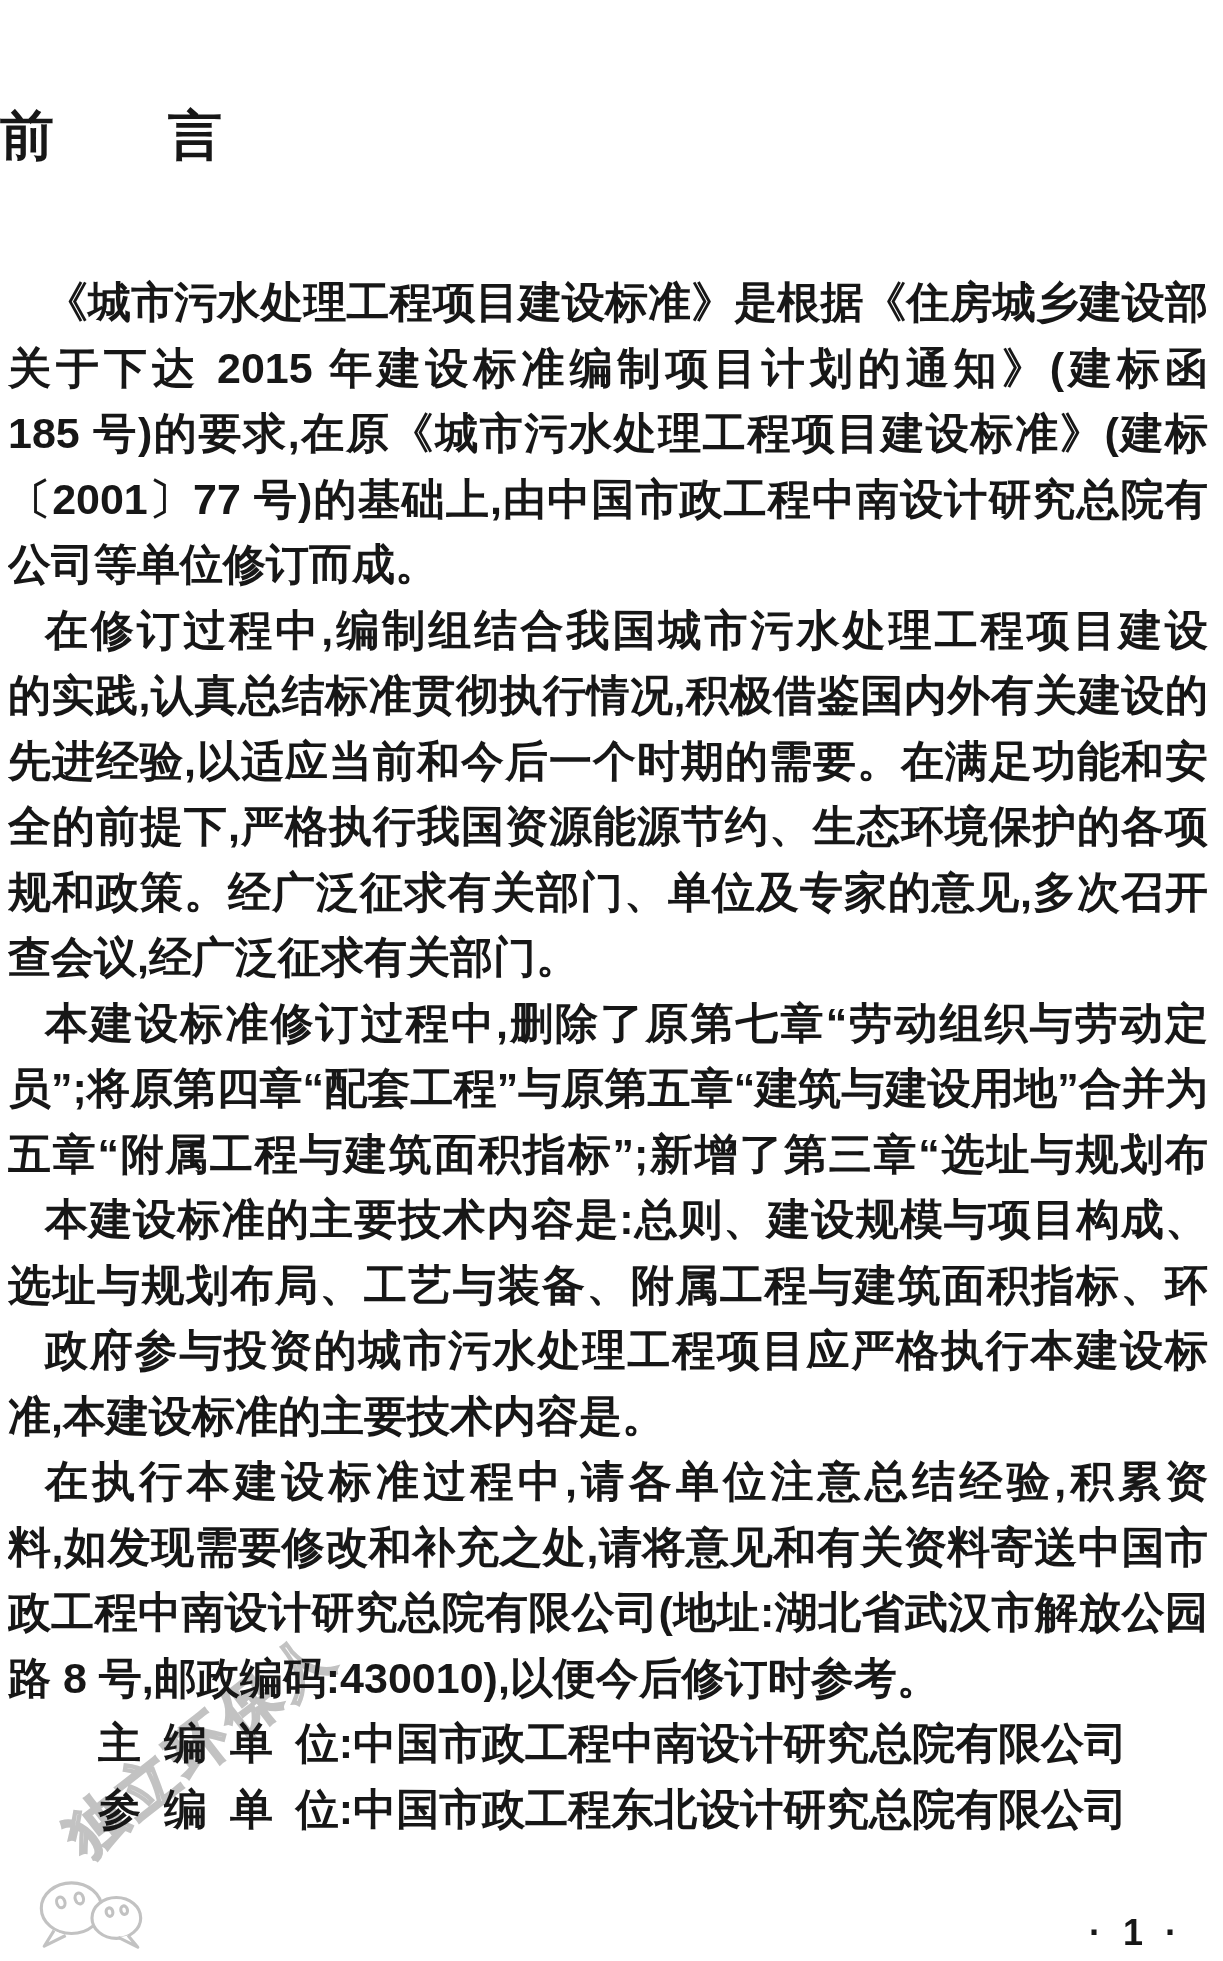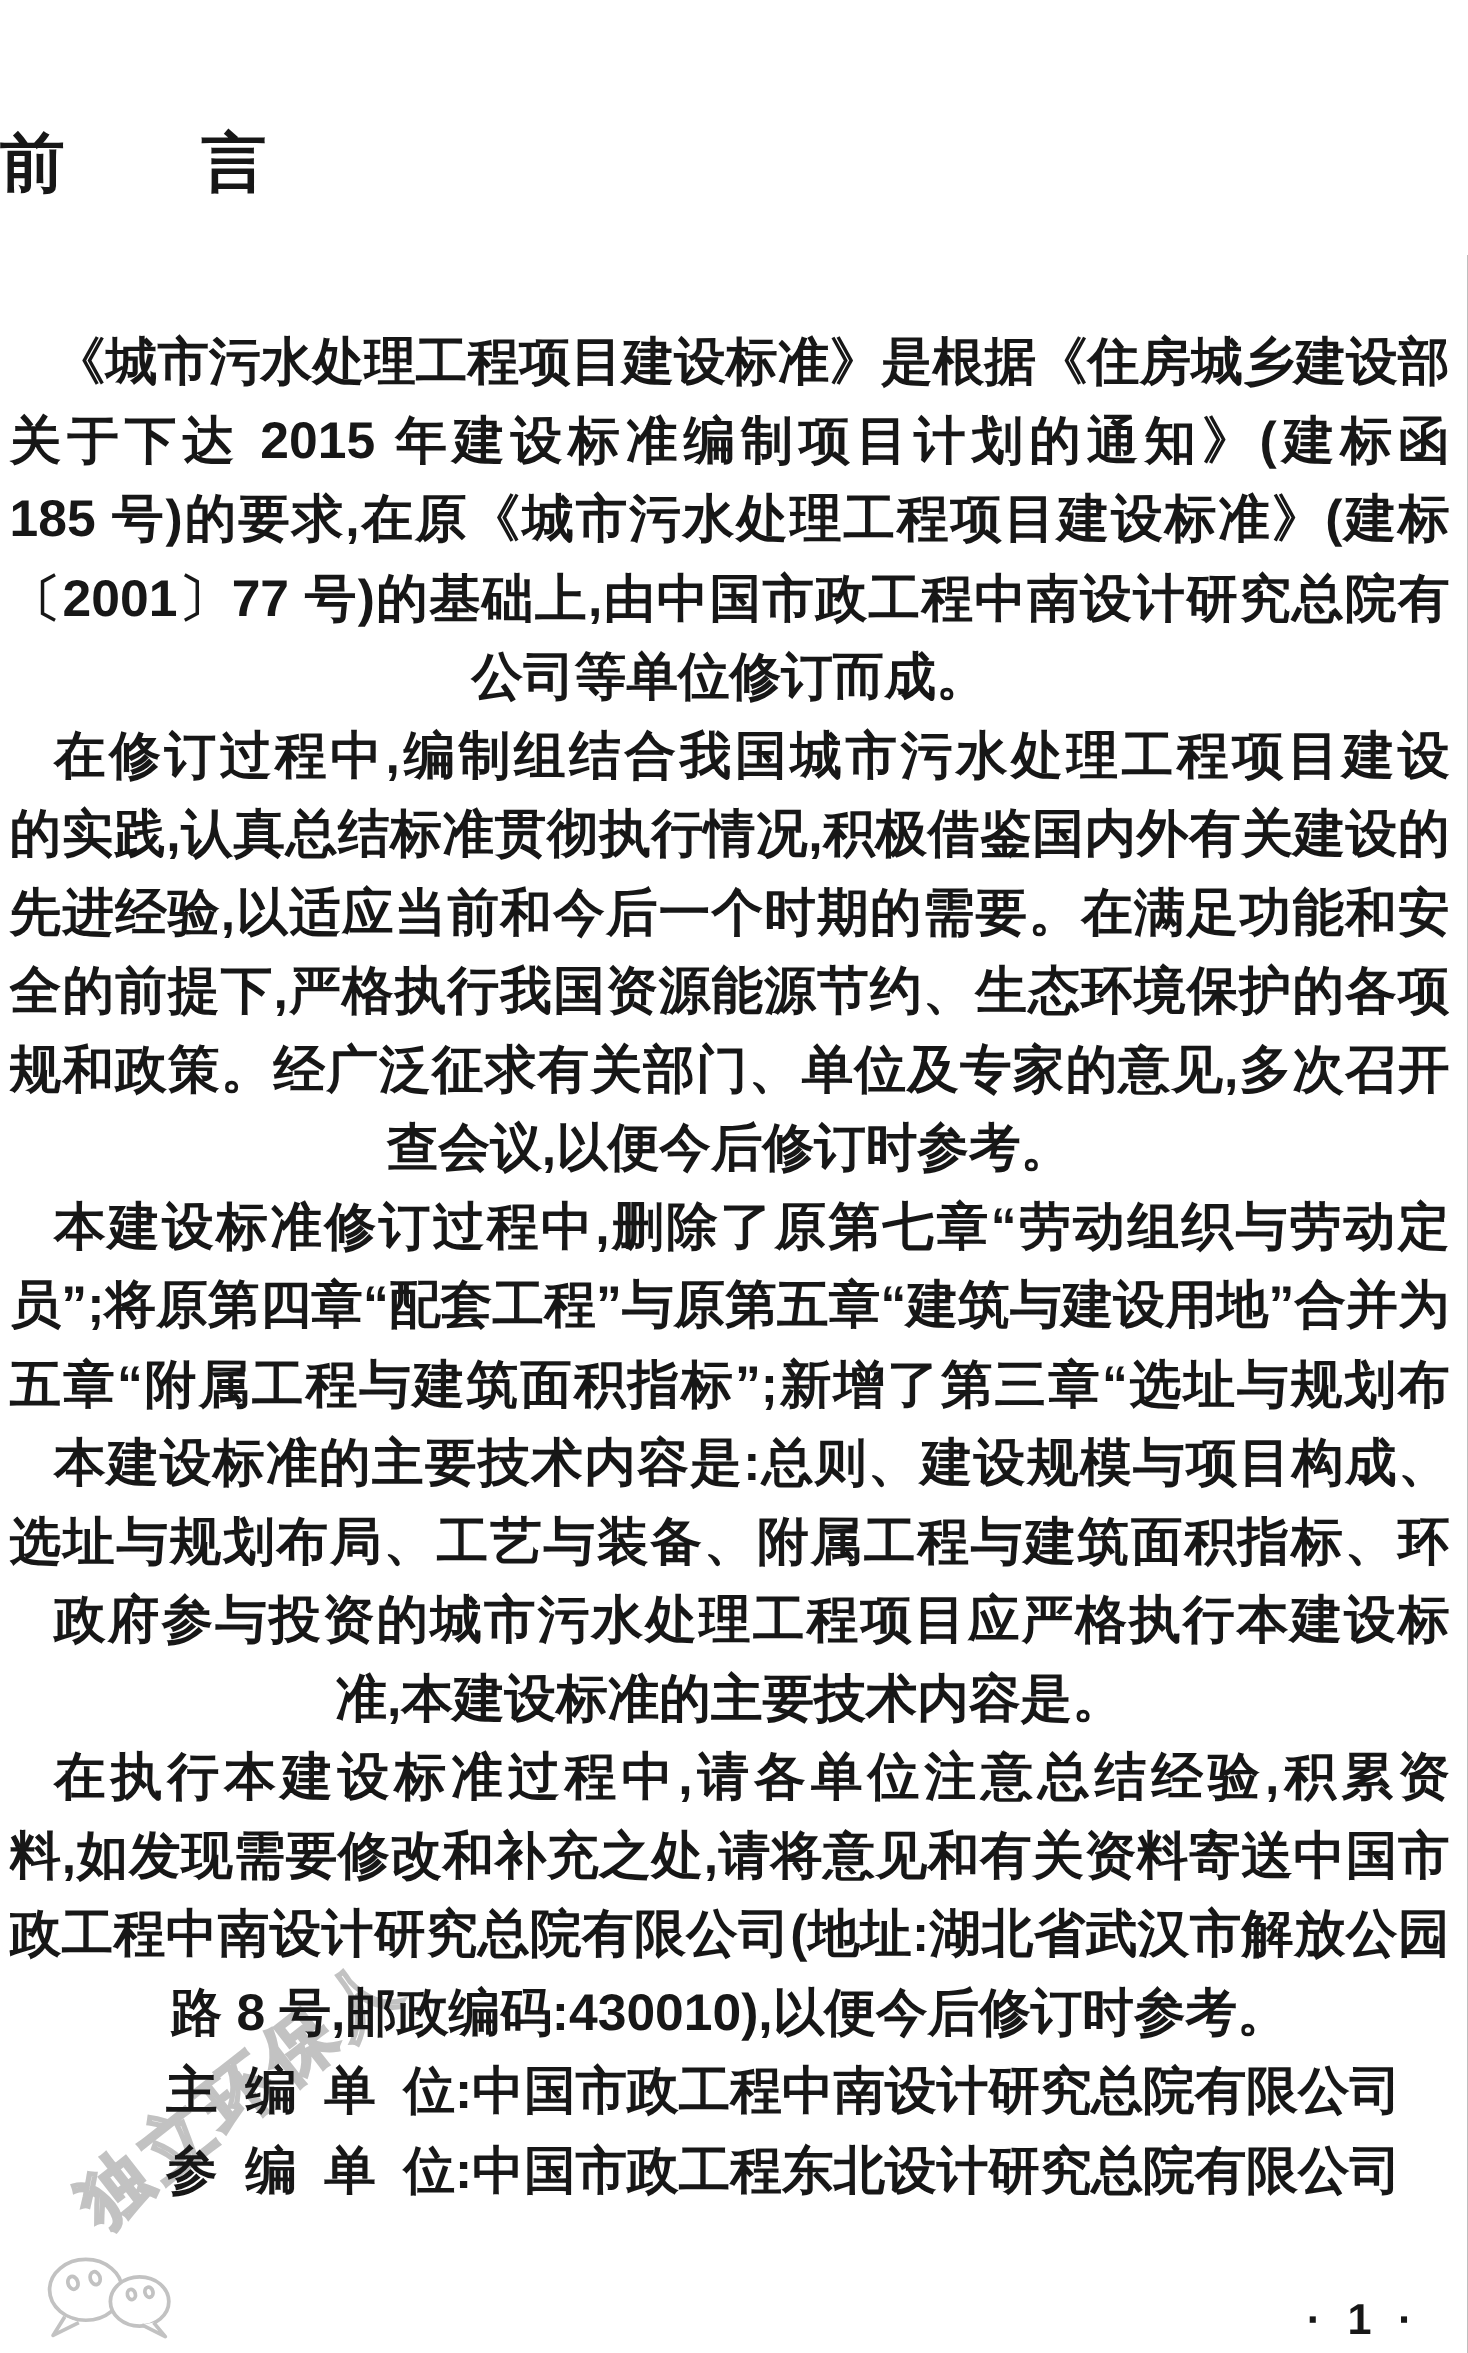--- a/index.html
+++ b/index.html
@@ -26,21 +26,20 @@
     position:absolute;
     top:270px; left:8px; right:15px;
     font-weight:700;
   }
   .line {
     height:65.5px;
     line-height:65.5px;
     font-size:43px;
     white-space:nowrap;
     overflow:hidden;
-    text-align:center;
   }
   .line.indent { text-indent:37px; }
   .line.justify {
     white-space:normal;
     text-align:justify;
     text-align-last:justify;
     text-justify:inter-character;
   }
   .line.editor {
     padding-left:90px;
@@ -99,21 +98,21 @@
   <div class="line indent justify">《城市污水处理工程项目建设标准》是根据《住房城乡建设部</div>
       <div class="line justify">关于下达 2015 年建设标准编制项目计划的通知》(建标函〔2015〕</div>
       <div class="line justify">185 号)的要求,在原《城市污水处理工程项目建设标准》(建标</div>
       <div class="line justify">〔2001〕77 号)的基础上,由中国市政工程中南设计研究总院有限</div>
       <div class="line">公司等单位修订而成。</div>
       <div class="line indent justify">在修订过程中,编制组结合我国城市污水处理工程项目建设</div>
       <div class="line justify">的实践,认真总结标准贯彻执行情况,积极借鉴国内外有关建设的</div>
       <div class="line justify">先进经验,以适应当前和今后一个时期的需要。在满足功能和安</div>
       <div class="line justify">全的前提下,严格执行我国资源能源节约、生态环境保护的各项法</div>
       <div class="line justify">规和政策。经广泛征求有关部门、单位及专家的意见,多次召开审</div>
-      <div class="line">查会议,以便今后修订时参考。</div>
+      <div class="line">查会议,经广泛征求有关部门。</div>
       <div class="line indent justify">本建设标准修订过程中,删除了原第七章“劳动组织与劳动定</div>
       <div class="line justify">员”;将原第四章“配套工程”与原第五章“建筑与建设用地”合并为第</div>
       <div class="line justify">五章“附属工程与建筑面积指标”;新增了第三章“选址与规划布局”。</div>
       <div class="line indent justify">本建设标准的主要技术内容是:总则、建设规模与项目构成、</div>
       <div class="line justify">选址与规划布局、工艺与装备、附属工程与建筑面积指标、环境保</div>
       <div class="line indent justify">政府参与投资的城市污水处理工程项目应严格执行本建设标</div>
       <div class="line">准,本建设标准的主要技术内容是。</div>
       <div class="line indent justify">在执行本建设标准过程中,请各单位注意总结经验,积累资</div>
       <div class="line justify">料,如发现需要修改和补充之处,请将意见和有关资料寄送中国市</div>
       <div class="line justify">政工程中南设计研究总院有限公司(地址:湖北省武汉市解放公园</div>

